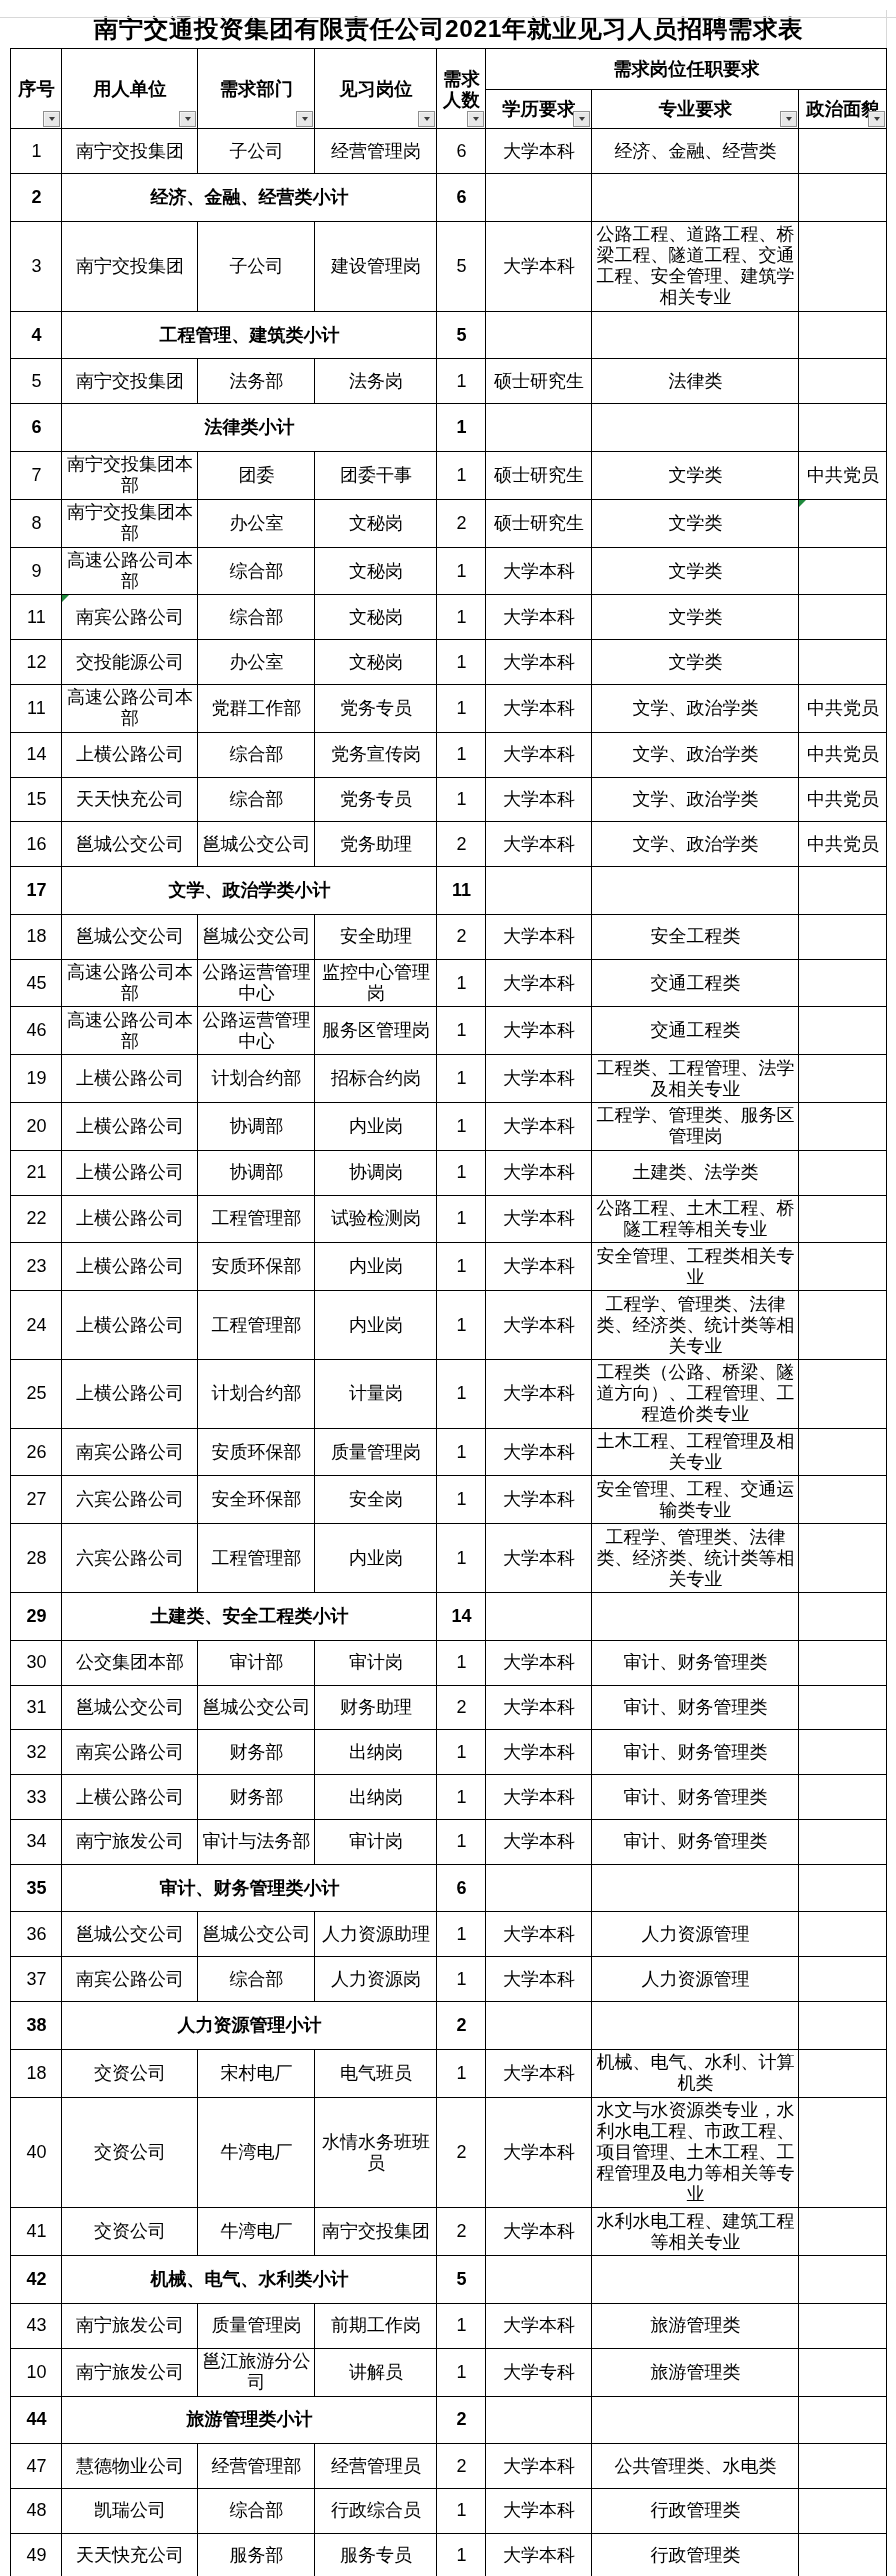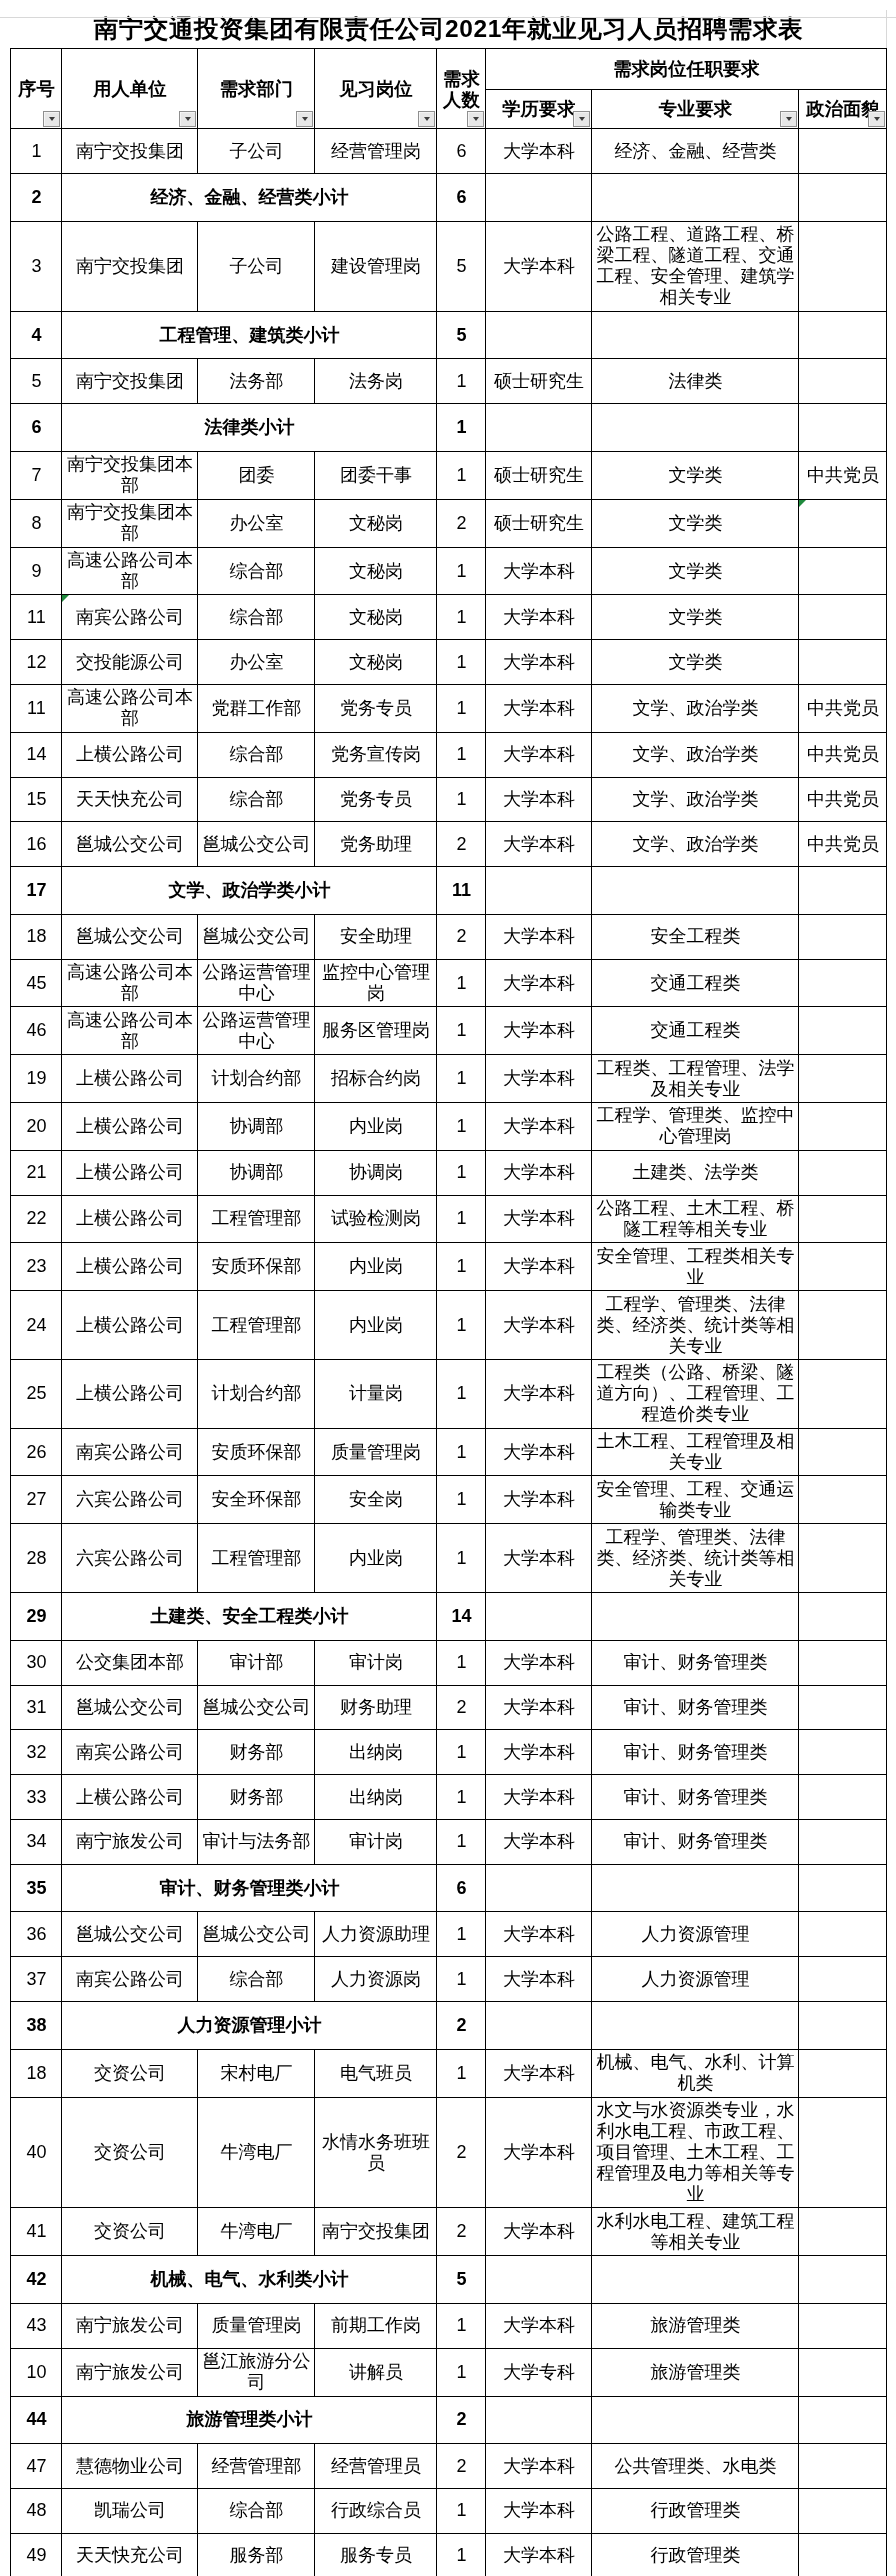--- a/index.html
+++ b/index.html
@@ -359,21 +359,21 @@
           <td>工程类、工程管理、法学及相关专业</td>
           <td></td>
         </tr>
         <tr>
           <td class="num">20</td>
           <td>上横公路公司</td>
           <td>协调部</td>
           <td>内业岗</td>
           <td class="num">1</td>
           <td>大学本科</td>
-          <td>工程学、管理类、监控中心管理岗</td>
+          <td>工程学、管理类、服务区管理岗</td>
           <td></td>
         </tr>
         <tr>
           <td class="num">21</td>
           <td>上横公路公司</td>
           <td>协调部</td>
           <td>协调岗</td>
           <td class="num">1</td>
           <td>大学本科</td>
           <td>土建类、法学类</td>

